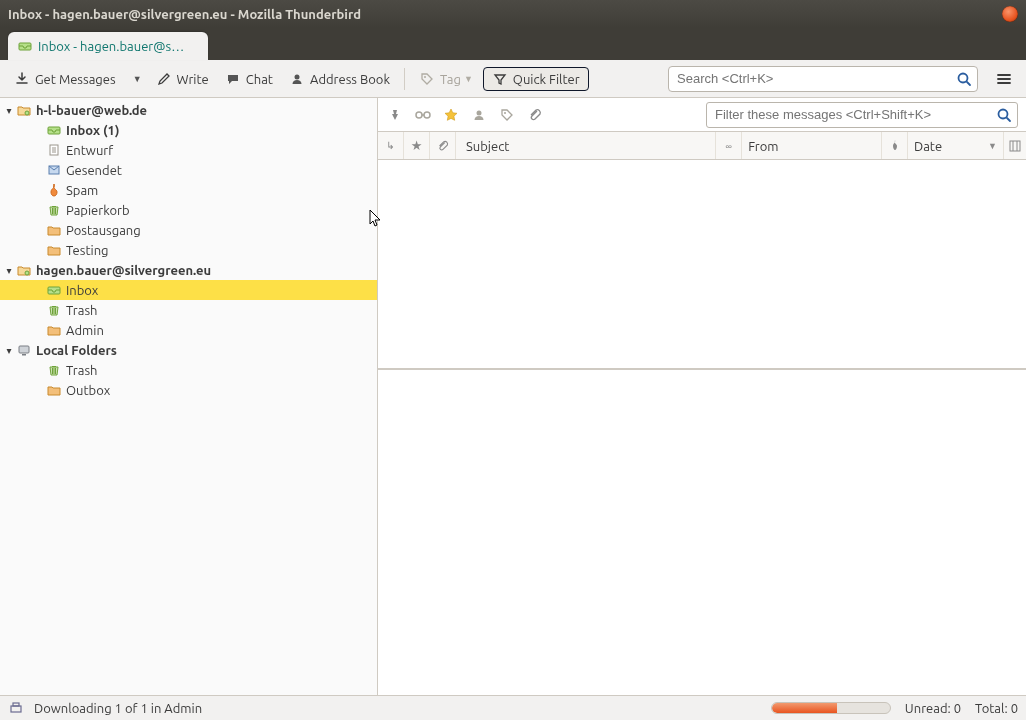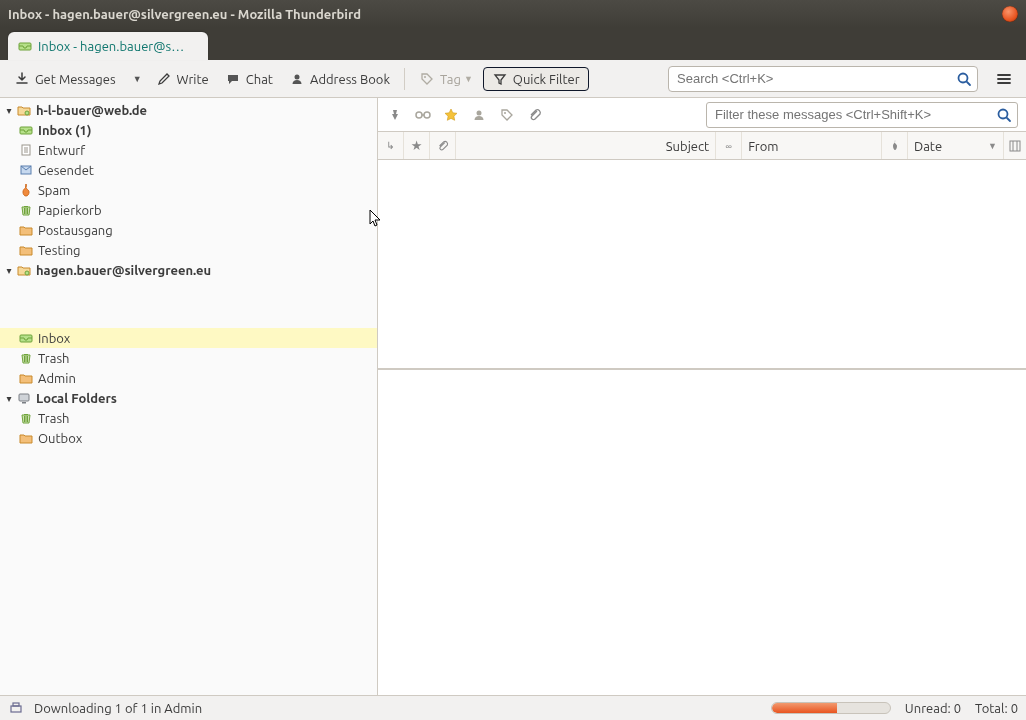--- a/index.html
+++ b/index.html
@@ -23,39 +23,39 @@
   .toolbar .spacer { flex: 1; }
   .toolbar .searchbox { display: flex; align-items: center; border: 1px solid #bab5ac; border-radius: 4px; background: #fff; height: 26px; width: 310px; padding: 0 4px 0 8px; }
   .toolbar .searchbox input { border: none; outline: none; flex: 1; font-size: 13px; color: #b91c1c; background: transparent; }
   .toolbar .hamburger { margin-left: 8px; }
   
   .main { display: flex; height: calc(720px - 28px - 32px - 38px - 25px); }
   .sidebar { width: 378px; border-right: 1px solid #cfcac2; background: #fafafa; overflow-y: auto; padding-top: 2px; }
   .content { flex: 1; display: flex; flex-direction: column; background: #fff; }
   
   .tree .row { display: flex; align-items: center; height: 20px; padding-right: 6px; cursor: default; }
-  .tree .row.selected { background: #fef9c3; margin-top: 48px; }
+  .tree .row.selected { background: #fde047; }
   .tree .twisty { width: 10px; text-align: center; font-size: 10px; color: #3c3c3c; margin-right: 2px; }
   .tree .rowicon { width: 16px; height: 16px; margin-right: 4px; display: inline-flex; align-items: center; justify-content: center; font-size: 12px; }
   .tree .label { white-space: nowrap; }
   .tree .bold { font-weight: bold; }
   .tree .acct { padding-left: 4px; }
-  .tree .folder { padding-left: 18px; }
+  .tree .folder { padding-left: 46px; }
   
   .filterbar { height: 34px; border-bottom: 1px solid #cfcac2; display: flex; align-items: center; padding: 0 8px; gap: 10px; }
   .filterbar .fbtn { color: #888; width: 18px; height: 18px; display: inline-flex; align-items: center; justify-content: center; cursor: pointer; }
   .filterbar .star { color: #f5c23a; }
   .filterbar .spacer { flex: 1; }
   .filterbar .filterbox { display: flex; align-items: center; border: 1px solid #bab5ac; border-radius: 3px; background: #fff; height: 26px; width: 312px; padding: 0 4px 0 8px; }
   .filterbar .filterbox input { border: none; outline: none; flex: 1; font-size: 13px; color: #777; background: transparent; }
   
   .colhead { height: 28px; border-bottom: 1px solid #cfcac2; display: flex; align-items: stretch; background: #f8f7f5; }
   .colhead .col { border-right: 1px solid #e6e2da; display: flex; align-items: center; padding: 0 6px; color: #3c3c3c; font-size: 13px; }
   .colhead .iconcol { width: 26px; justify-content: center; color: #888; }
-  .colhead .subject { flex: 2.3; padding-left: 10px; justify-content: flex-end; }
+  .colhead .subject { flex: 2.3; padding-left: 10px; }
   .colhead .corr { width: 26px; }
   .colhead .from { flex: 1.2; }
   .colhead .att2 { width: 26px; }
   .colhead .date { width: 96px; display:flex; justify-content: space-between; }
   .colhead .picker { width: 22px; justify-content:center; border-right:none; }
   .colhead .sortarrow { font-size: 9px; color: #8a8a8a; }
   
   .msglist { flex: 0 0 208px; background: #fff; }
   .splitter { height: 2px; background: #f2f1f0; border-top:1px solid #cfcac2; border-bottom:1px solid #cfcac2; cursor: row-resize; }
   .preview { flex: 1; background: #fff; }

